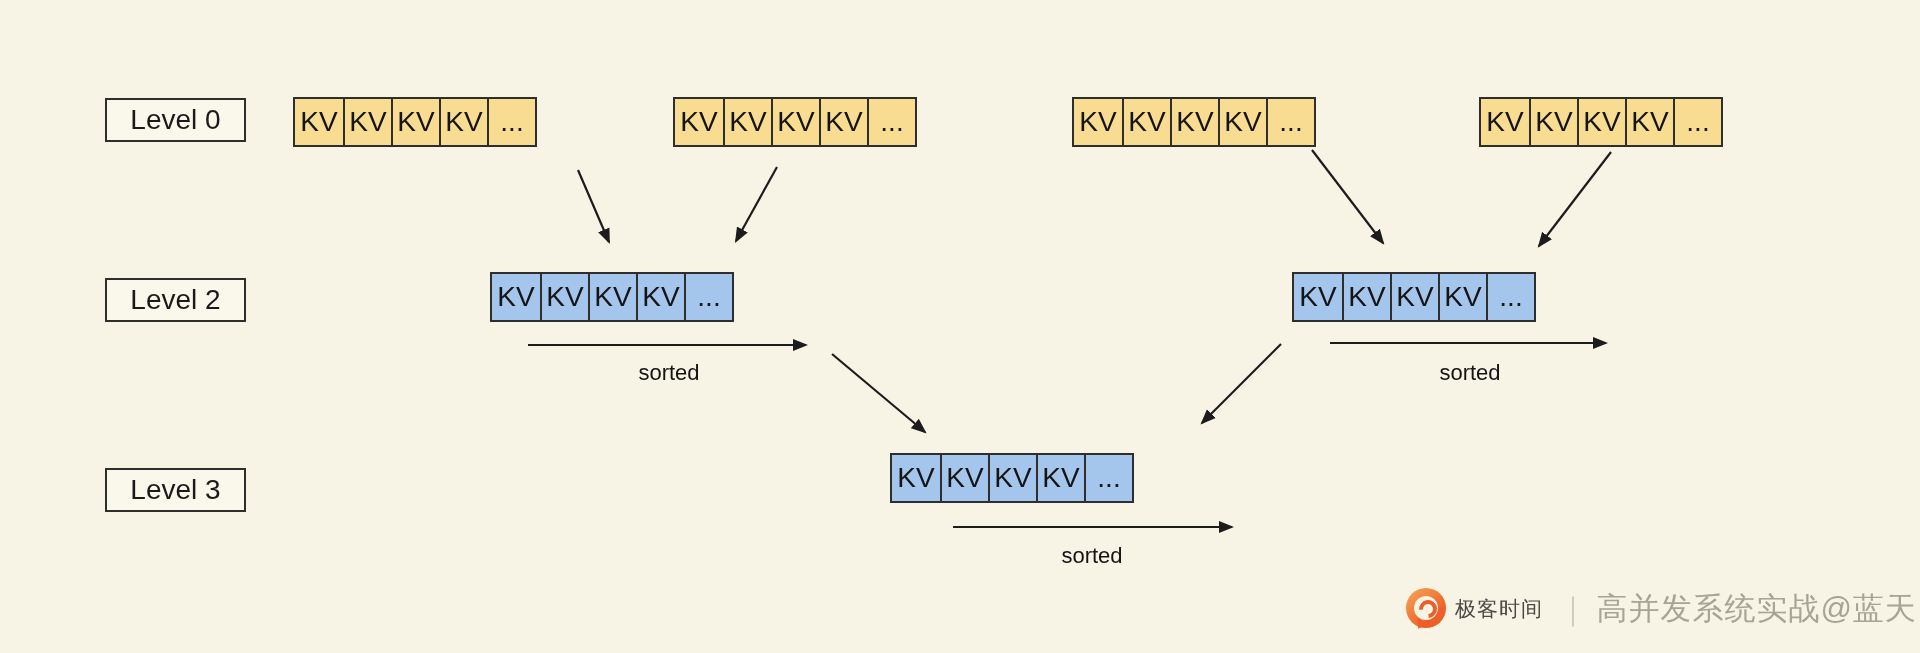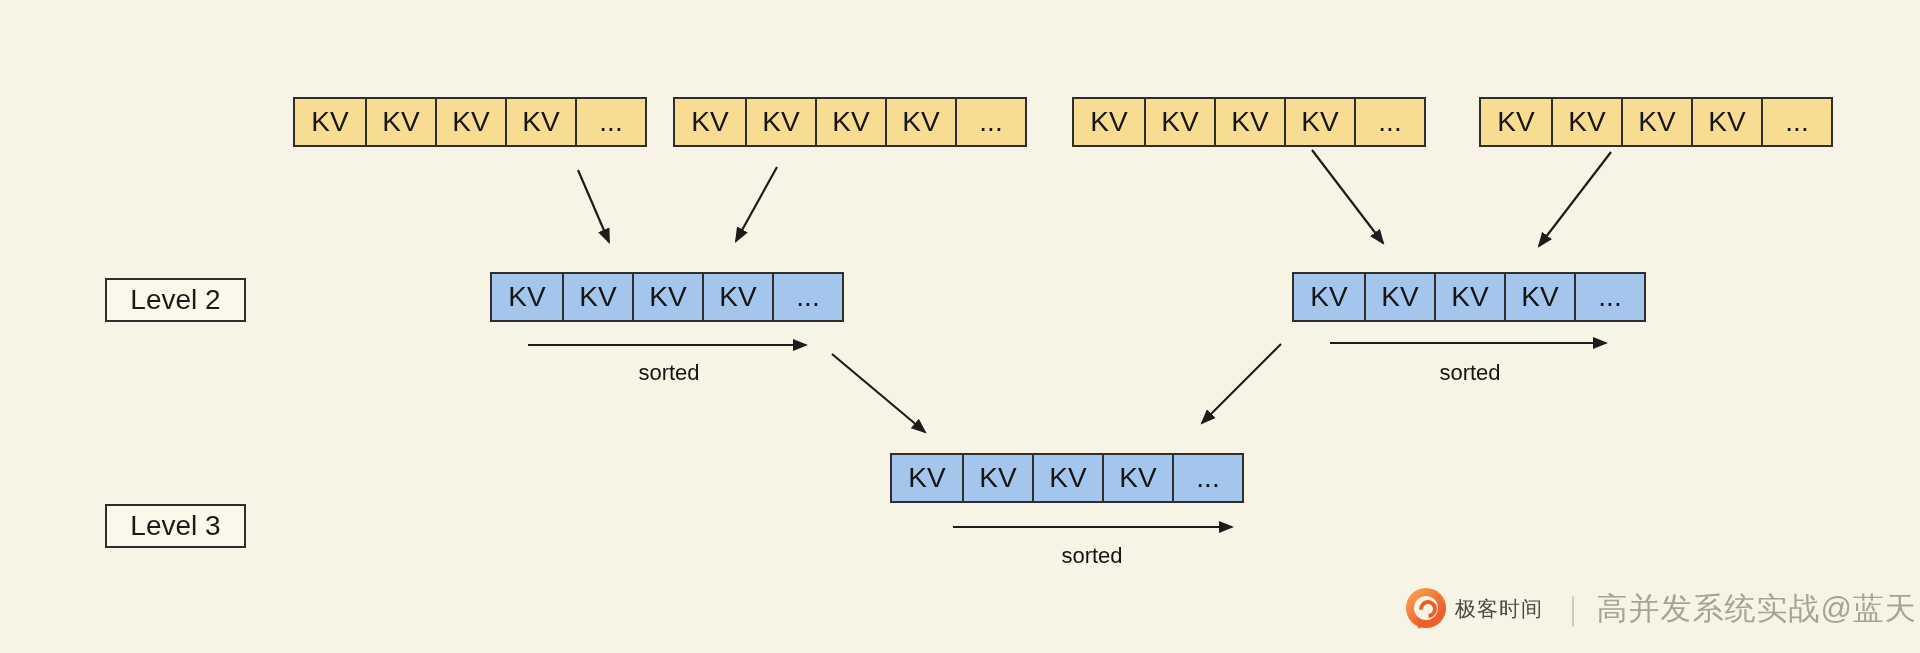--- a/index.html
+++ b/index.html
@@ -19,21 +19,21 @@
     display:flex;align-items:center;justify-content:center;
     font-size:28px;color:#1A1A1A;
   }
   .kv-array{
     position:absolute;height:50px;
     display:inline-flex;
     border:2px solid var(--border,#2E2E2E);
     box-sizing:border-box;
   }
   .kv-array .cell{
-    width:70px;box-sizing:border-box;
+    width:48px;box-sizing:border-box;
     border-left:2px solid var(--border,#2E2E2E);
     display:flex;align-items:center;justify-content:center;
     font-size:28px;color:#151515;
   }
   .kv-array .cell:first-child{border-left:none;}
   .yellow .cell{background:var(--level0-fill,#F8DC92);}
   .blue .cell{background:var(--merged-fill,#A5C6EC);}
   .sorted-label{
     position:absolute;transform:translateX(-50%);
     font-size:22px;color:#141414;white-space:nowrap;
@@ -72,24 +72,27 @@
       <line x1="1312" y1="150" x2="1383" y2="243" marker-end="url(#ah)"></line>
       <line x1="1611" y1="152" x2="1539" y2="246" marker-end="url(#ah)"></line>
       <line x1="832" y1="354" x2="925" y2="432" marker-end="url(#ah)"></line>
       <line x1="1281" y1="344" x2="1202" y2="423" marker-end="url(#ah)"></line>
       <line x1="528" y1="345" x2="806" y2="345" marker-end="url(#ah)"></line>
       <line x1="1330" y1="343" x2="1606" y2="343" marker-end="url(#ah)"></line>
       <line x1="953" y1="527" x2="1232" y2="527" marker-end="url(#ah)"></line>
     </g>
   </svg>
 
+  <div class="level-box" style="top:98px">
+    <span>Level 0</span>
+  </div>
   <div class="level-box" style="top:278px">
     <span>Level 2</span>
   </div>
-  <div class="level-box" style="top:504px">
+  <div class="level-box" style="top:468px">
     <span>Level 3</span>
   </div>
 
   <div class="kv-array yellow" style="left:293px;top:97px">
       <span class="cell">KV</span>
       <span class="cell">KV</span>
       <span class="cell">KV</span>
       <span class="cell">KV</span>
       <span class="cell">...</span>
     </div>

